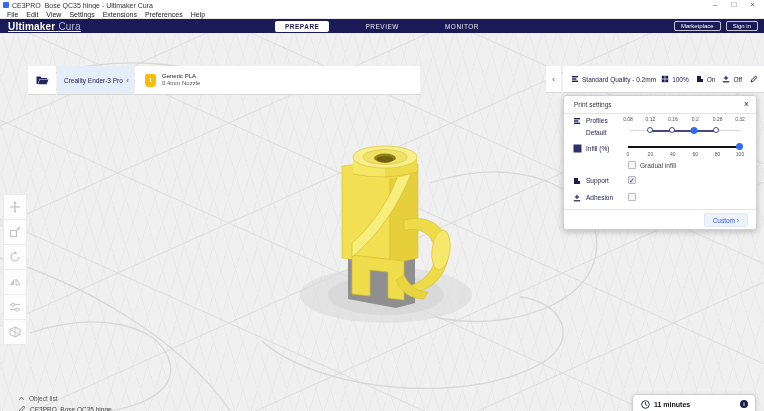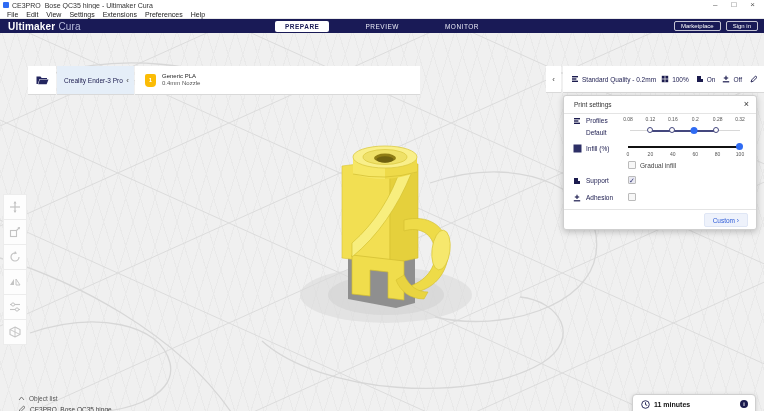--- a/index.html
+++ b/index.html
@@ -12,21 +12,21 @@
   .titlebar .appicon { width:6px; height:6px; background:#2f6bf3; border-radius:1px; margin-right:3px; flex:0 0 auto; }
   .titlebar .wtitle { flex:1; white-space:nowrap; overflow:hidden; }
   .wctl { display:flex; gap:14px; margin-right:6px; color:#555; font-size:8px; line-height:10px; }
   .wctl span { cursor:default; }
 
   
   .menubar { position:absolute; top:10px; left:0; right:0; height:9px; background:#ffffff; display:flex; align-items:center; padding-left:3px; font-size:7px; color:#222; border-bottom:1px solid #eaeaea; }
   .menubar span { padding:0 4px; }
 
   
-  .header { position:absolute; top:19px; left:0; right:0; height:14px; background:#191a56; display:flex; align-items:center; color:#fff; }
+  .header { position:absolute; top:19px; left:0; right:0; height:14px; background:#191a56; display:flex; align-items:center; color:#fff;text-decoration:underline; }
   .brand { margin-left:8px; font-size:10px; letter-spacing:.2px; white-space:nowrap; }
   .brand b { font-weight:bold; }
   .brand i { font-style:normal; color:#b9bede; }
   .stages { position:absolute; left:50%; top:0; height:14px; transform:translateX(-50%); display:flex; align-items:center; gap:26px; }
   .stage { font-size:6.5px; letter-spacing:.5px; color:#e8e9f5; padding:2px 10px; border-radius:2px; }
   .stage.active { background:#ffffff; color:#191a56; font-weight:bold; }
   .hdr-right { position:absolute; right:6px; top:2px; display:flex; gap:5px; }
   .hdr-btn { font-size:6px; color:#fff; border:1px solid rgba(255,255,255,.75); border-radius:2px; padding:1px 6px; }
 
   

